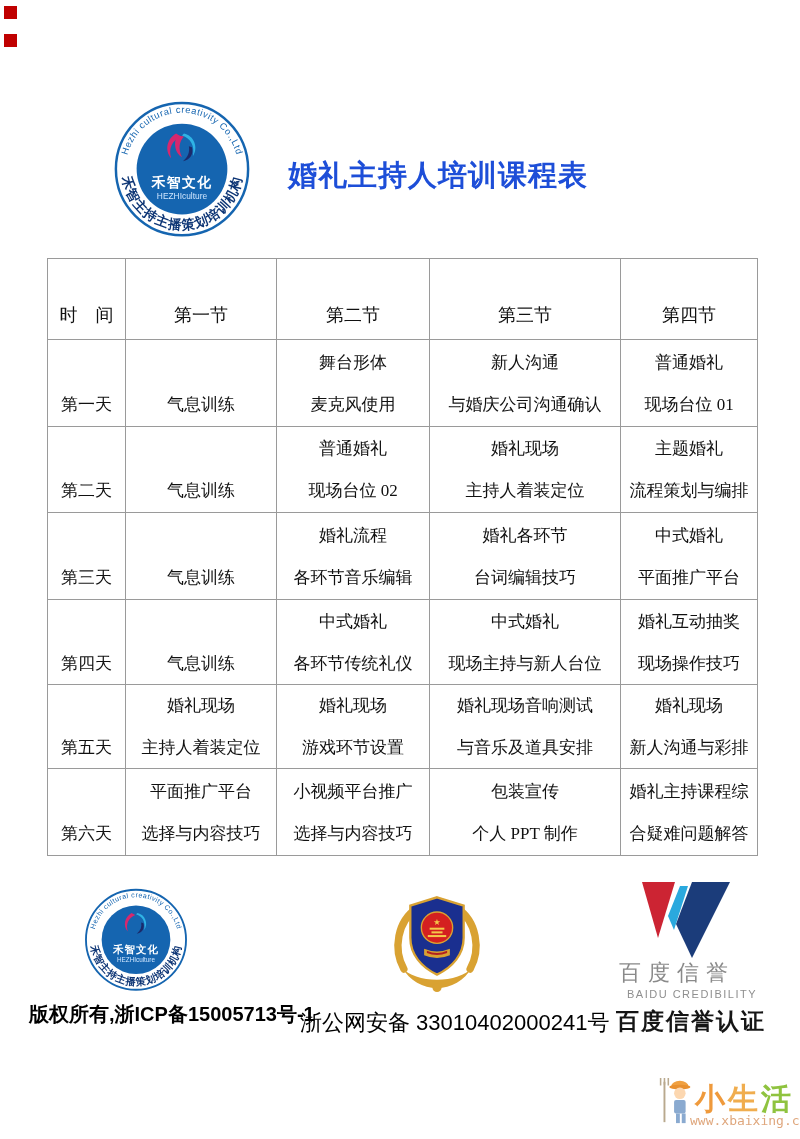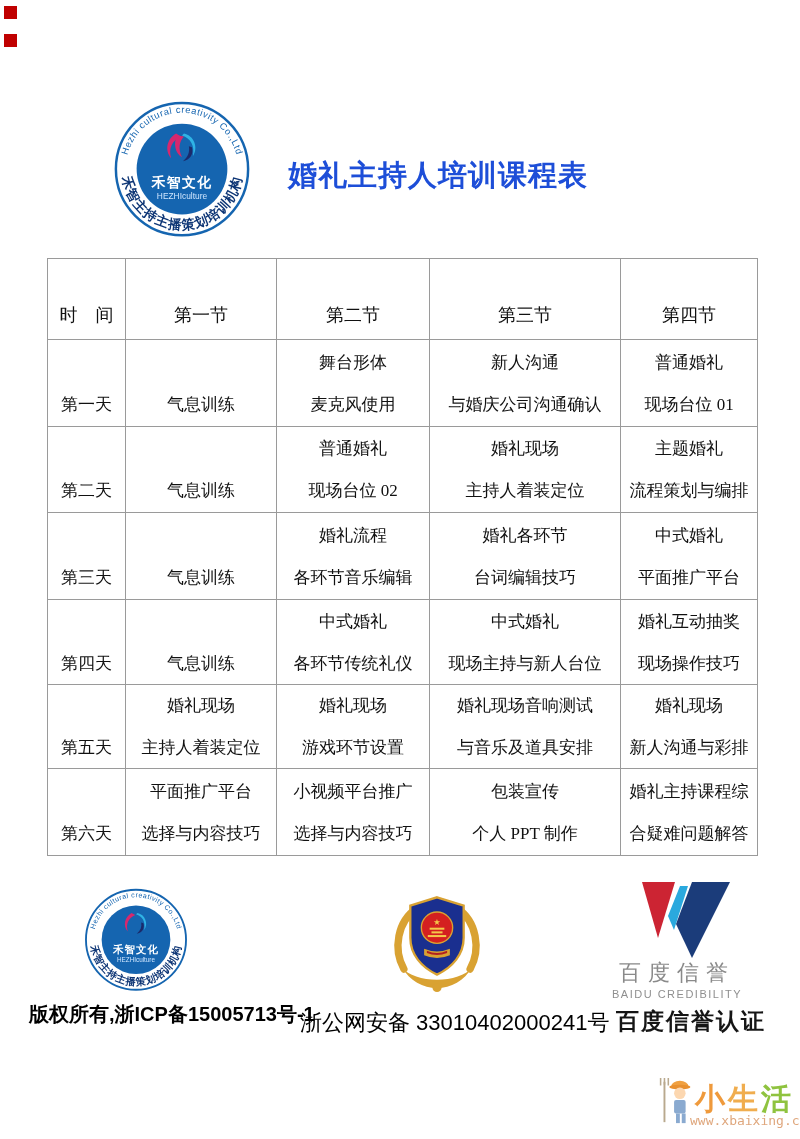--- a/index.html
+++ b/index.html
@@ -30,21 +30,21 @@
   .line{min-height:23px;line-height:23px;white-space:nowrap;}
 
   .sans{font-family:"Liberation Sans","DejaVu Sans",sans-serif;}
   .copyright{position:absolute;left:29px;top:1001px;font-size:20px;font-weight:bold;color:#000;white-space:nowrap;}
   .badge-svg{position:absolute;left:391px;top:891px;width:92px;height:112px;}
   .police-text{position:absolute;left:300px;top:1008px;width:280px;text-align:center;
                font-size:22px;font-weight:normal;color:#000;white-space:nowrap;}
   .baidu-logo{position:absolute;left:630px;top:882px;width:104px;height:78px;}
   .baidu-cn{position:absolute;left:612px;top:958px;width:160px;
             font-size:22px;letter-spacing:7px;color:#8a8a8a;text-indent:7px;white-space:nowrap;}
-  .baidu-en{position:absolute;left:612px;top:988px;width:160px;text-align:left;
+  .baidu-en{position:absolute;left:612px;top:988px;width:160px;text-align:center;
             font-size:11px;letter-spacing:1.5px;color:#8f8f8f;white-space:nowrap;}
   .baidu-cert{position:absolute;left:605px;top:1006px;width:172px;text-align:center;
               font-size:23px;letter-spacing:2px;font-weight:600;color:#151515;white-space:nowrap;}
 
   .wm-figure{position:absolute;left:658px;top:1076px;width:36px;height:50px;}
   .wm-name{position:absolute;left:695px;top:1079px;font-size:30px;font-weight:bold;
            letter-spacing:3px;white-space:nowrap;}
   .wm-name .c0{color:#ef9a3c;} .wm-name .c1{color:#f0ad4e;} .wm-name .c2{color:#8fc33f;}
   .wm-url{position:absolute;left:690px;top:1113px;font-size:13px;color:#dfa77d;
           font-family:"DejaVu Sans Mono","Liberation Mono",monospace;white-space:nowrap;}

